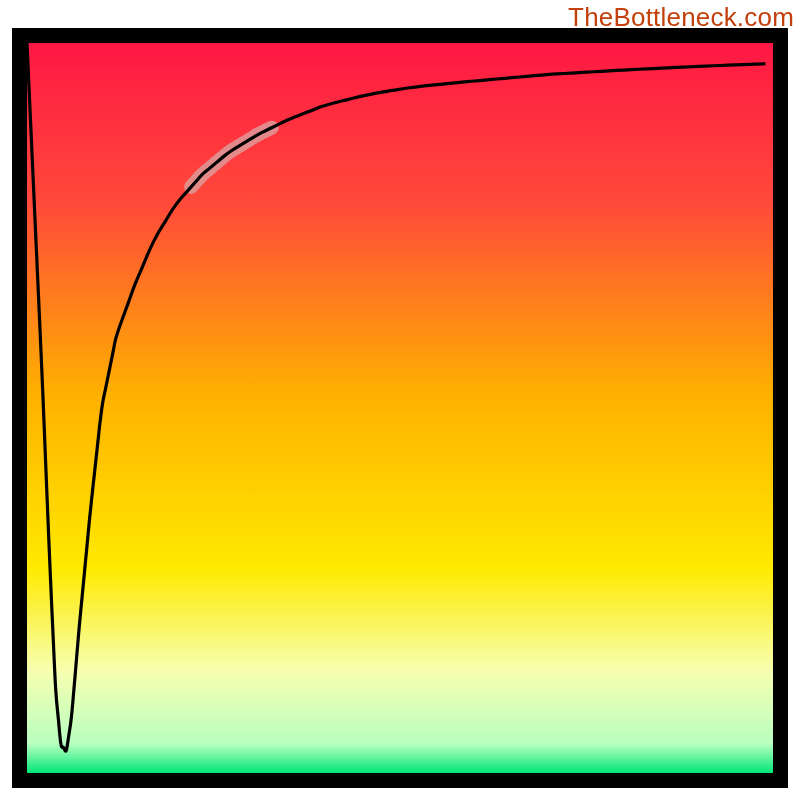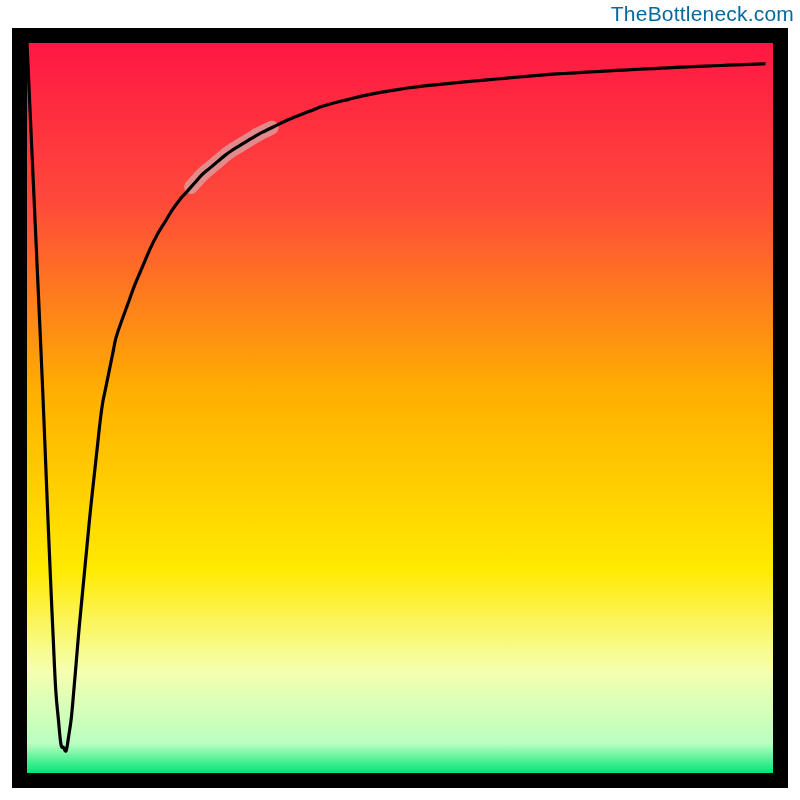--- a/index.html
+++ b/index.html
@@ -7,22 +7,22 @@
     width: 800px;
     height: 800px;
     background: #fff;
     position: relative;
     font-family: Arial, sans-serif;
   }
   .watermark {
     position: absolute;
     top: 2px;
     right: 6px;
-    font-size: 21px;
-    color: #0369a1;
+    font-size: 26px;
+    color: #c2410c;
     font-weight: normal;
     letter-spacing: 0.2px;
   }
   .frame {
     position: absolute;
     left: 12px;
     top: 28px;
     width: 776px;
     height: 760px;
   }

